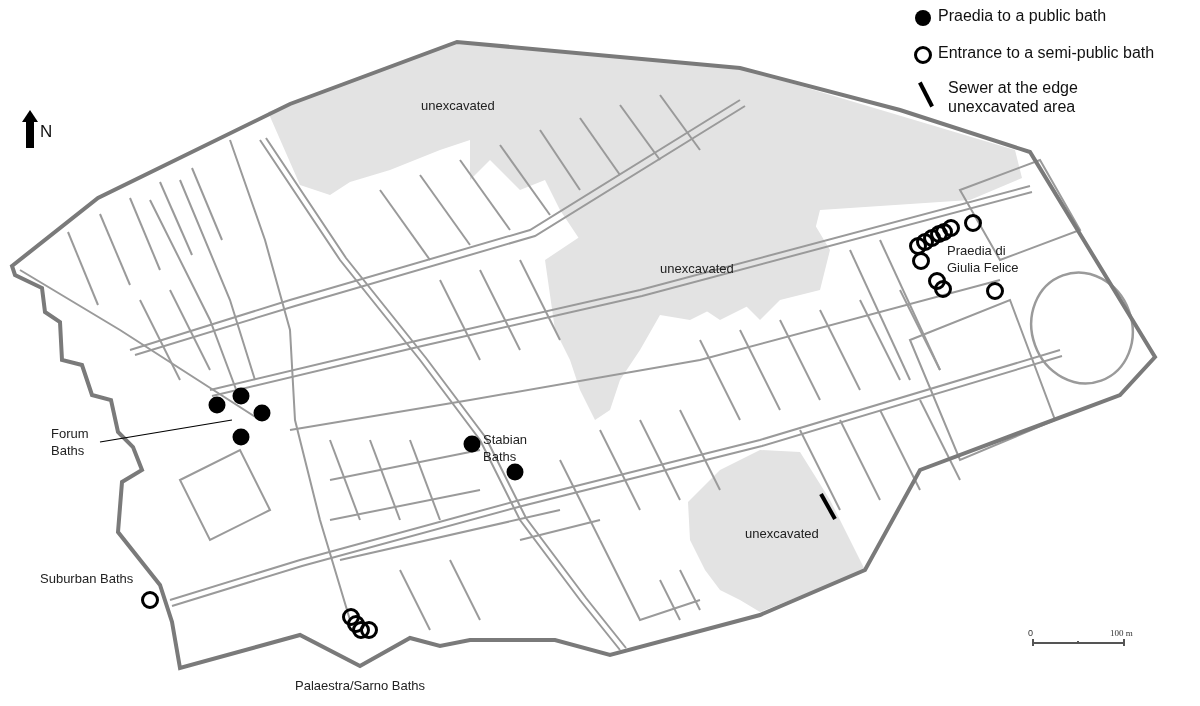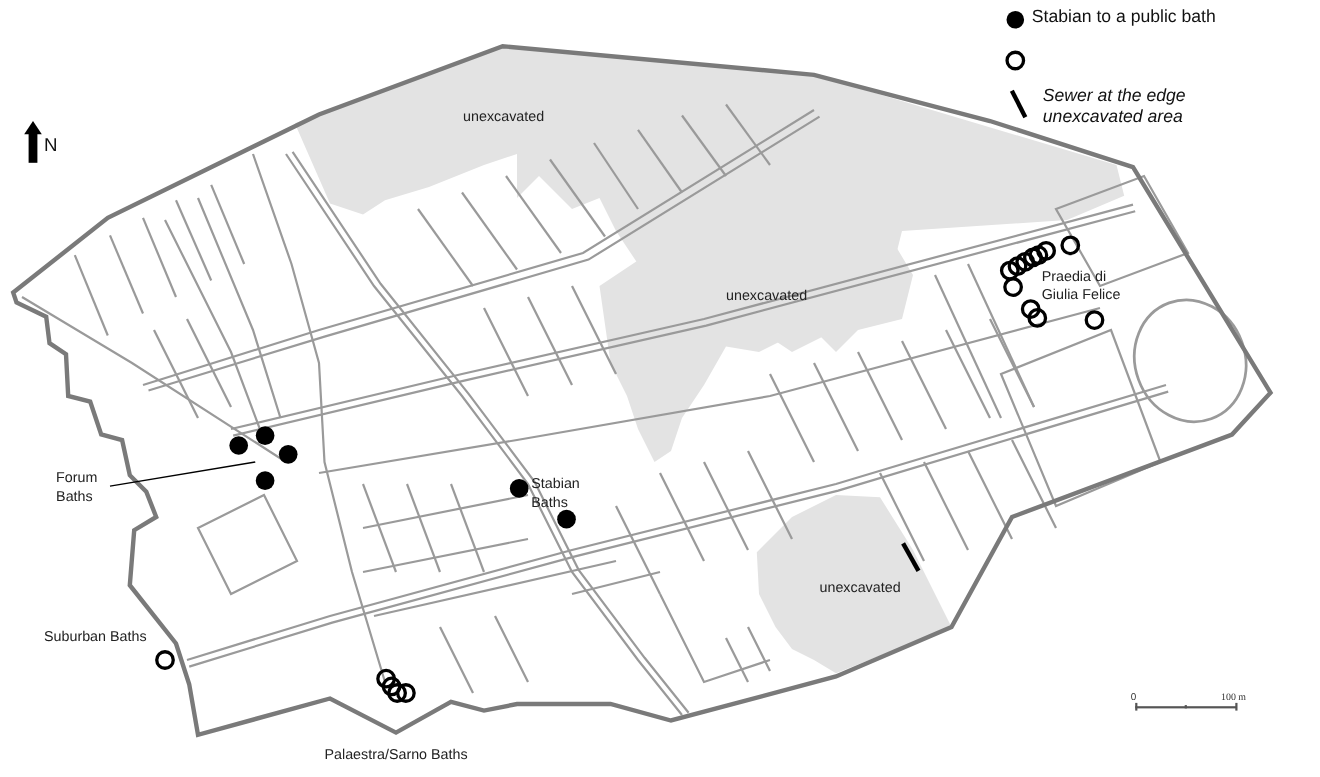--- a/index.html
+++ b/index.html
@@ -6,21 +6,21 @@
     body { width: 1200px; height: 706px; position: relative; overflow: hidden;
            font-family: "Liberation Sans", sans-serif; }
     #map { position: absolute; left: 0; top: 0; width: 1200px; height: 706px; }
     .lbl { font-family: "Liberation Sans", sans-serif; fill: #222; }
     .legend { position: absolute; left: 910px; top: 4px; width: 290px; }
     .legend-row { position: relative; height: 37px; }
     .legend-row .txt { position: absolute; left: 28px; top: 2px; font-size: 16px; color: #111; line-height: 19px; }
     .sym-filled { position: absolute; left: 5px; top: 6px; width: 16px; height: 16px; border-radius: 50%; background: #000; }
     .sym-open { position: absolute; left: 4px; top: 5px; width: 12px; height: 12px; border-radius: 50%; border: 3px solid #000; }
     .sym-sewer { position: absolute; left: 14px; top: 3px; width: 4px; height: 27px; background: #000; transform: rotate(-27deg); }
-    .row3 .txt { left: 38px; top: 0; font-style: italic; }
+    .row3 .txt { left: 38px; top: 0; }
     .north { position: absolute; left: 22px; top: 110px; }
     .north .shaft { position: absolute; left: 4px; top: 10px; width: 8px; height: 28px; background: #000; }
     .north .head { position: absolute; left: 0; top: 0; width: 0; height: 0;
                    border-left: 8px solid transparent; border-right: 8px solid transparent; border-bottom: 12px solid #000; }
     .north .n { position: absolute; left: 18px; top: 12px; font-size: 17px; color: #111; }
     .scale { position: absolute; left: 1030px; top: 628px; width: 110px; height: 24px; }
     .scale .zero { position: absolute; left: -2px; top: 0; font-size: 9px; color: #333; }
     .scale .hundred { position: absolute; left: 80px; top: 0; font-size: 9px; color: #333; font-family: Liberation Serif, serif; }
     .scale .bar { position: absolute; left: 2px; top: 14px; width: 92px; height: 2px; background: #555; }
     .scale .t1, .scale .t2, .scale .t3 { position: absolute; top: 11px; width: 2px; height: 7px; background: #555; }
@@ -160,24 +160,25 @@
     <circle cx="369" cy="630" r="7.5"></circle>
   </g>
   <text class="lbl" x="295" y="690" font-size="13">Palaestra/Sarno Baths</text>
 
   <line x1="821" y1="494" x2="835" y2="519" stroke="#000" stroke-width="4"></line>
 </svg>
 
 <div class="legend">
   <div class="legend-row">
     <span class="sym-filled"></span>
-    <span class="txt">Stabian to a public bath</span>
+    <span class="txt">Praedia to a public bath</span>
   </div>
   <div class="legend-row">
     <span class="sym-open"></span>
+    <span class="txt">Entrance to a semi-public bath</span>
   </div>
   <div class="legend-row row3">
     <span class="sym-sewer"></span>
     <span class="txt" style="width:220px;">Sewer at the edge unexcavated area</span>
   </div>
 </div>
 
 <div class="north">
   <span class="head"></span>
   <span class="shaft"></span>

